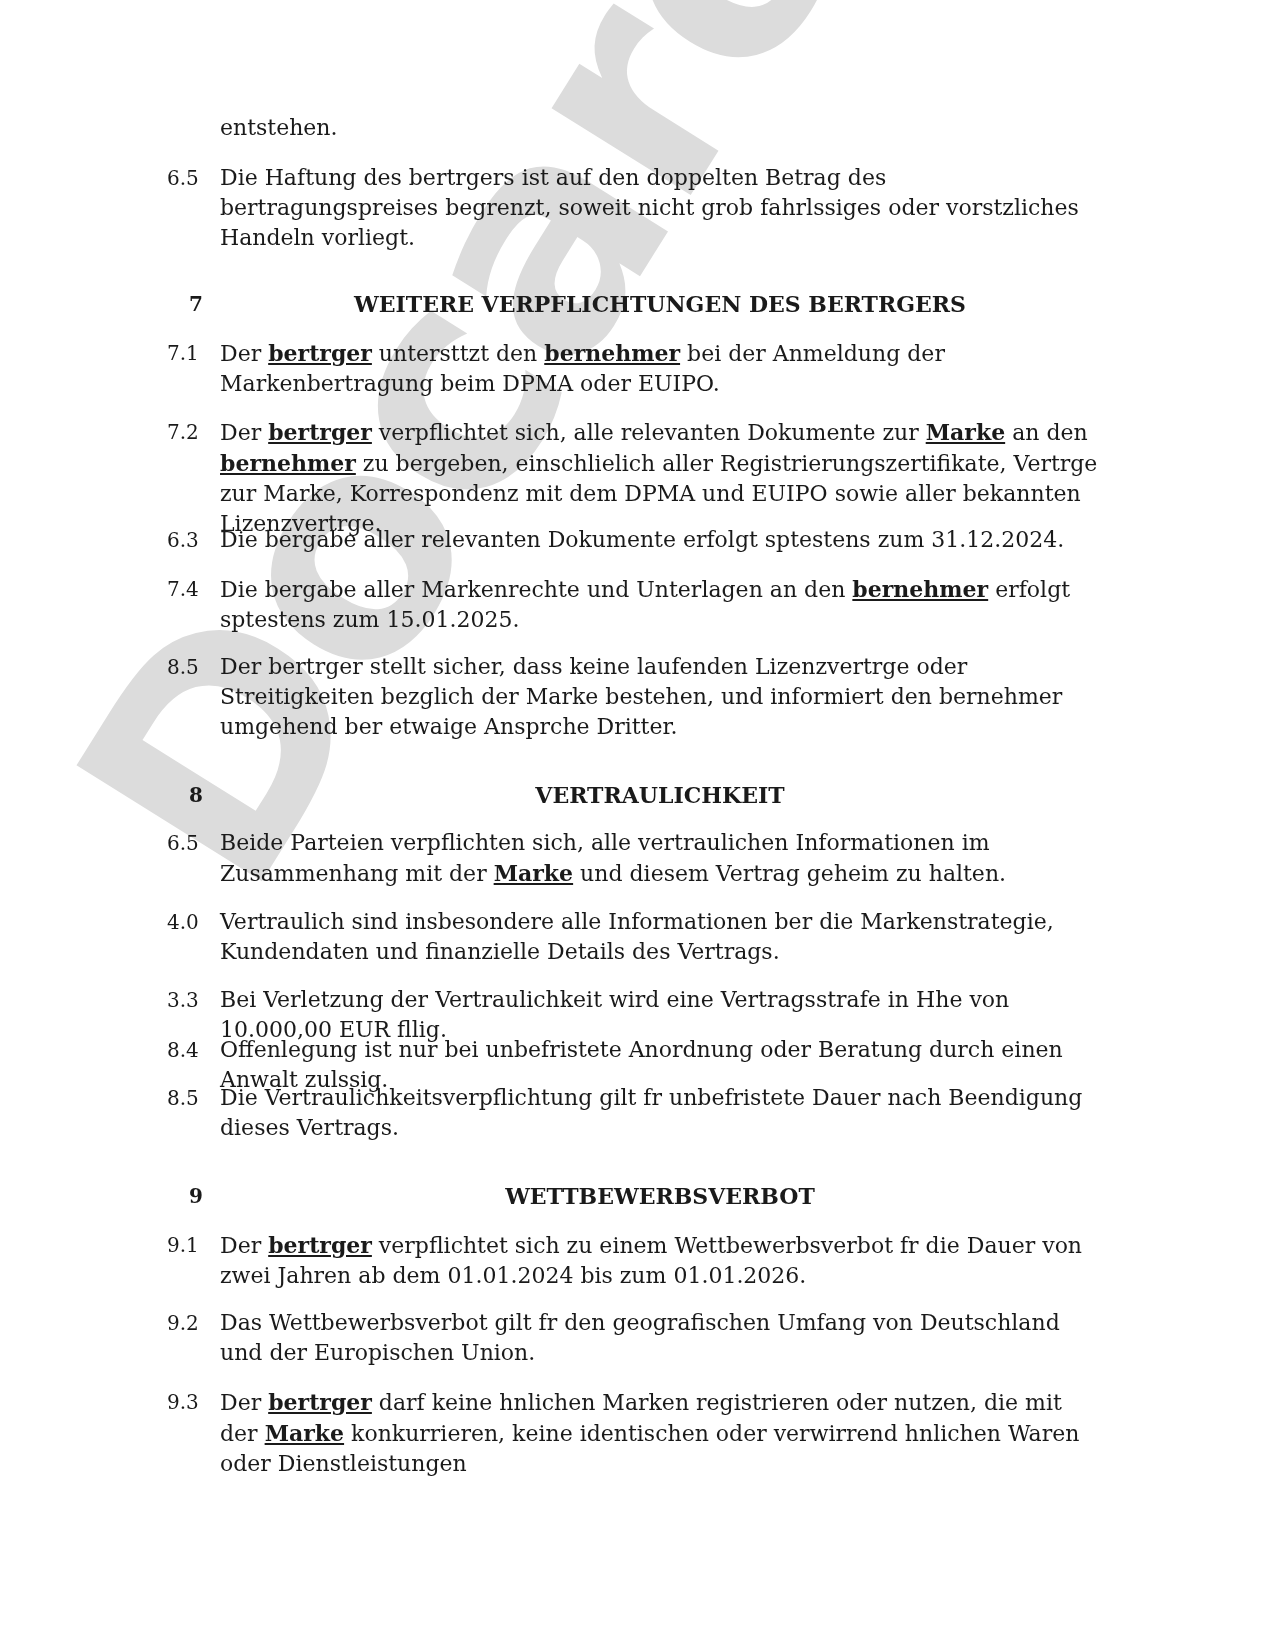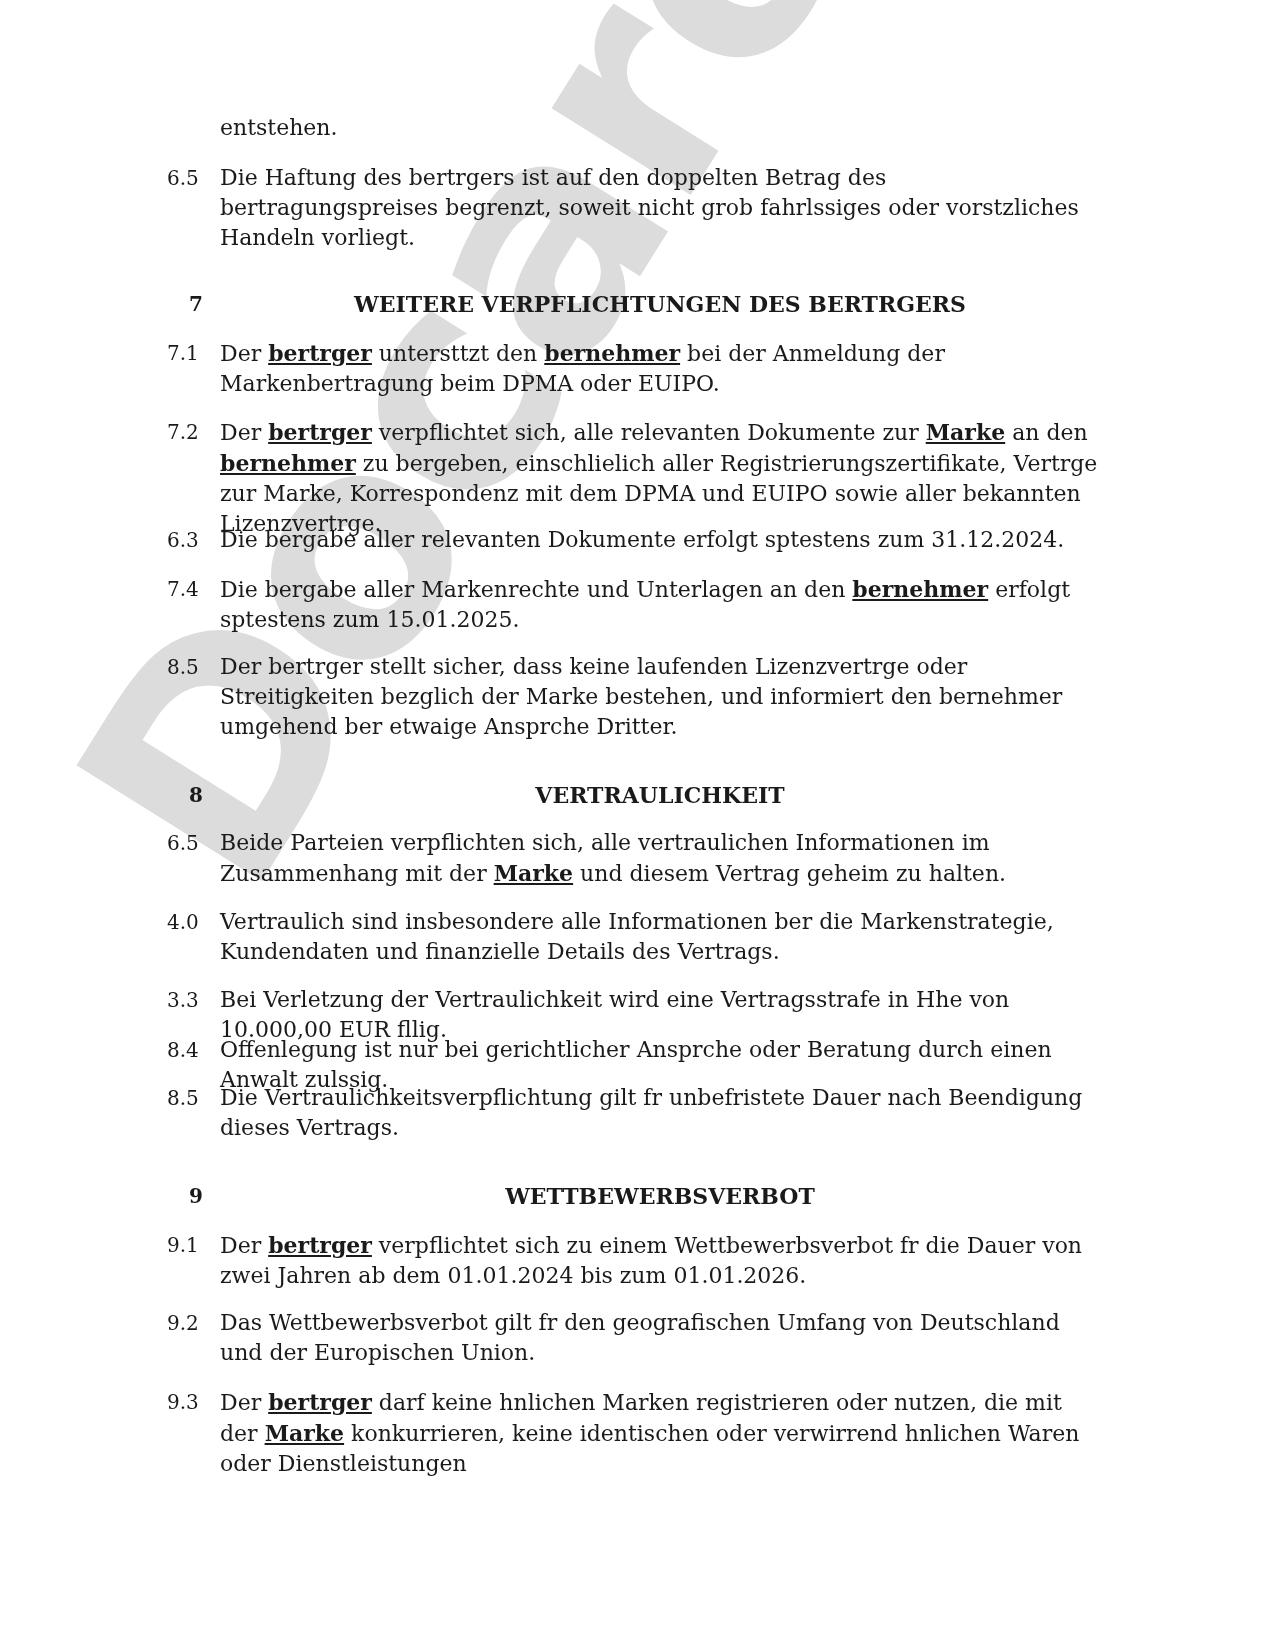--- a/index.html
+++ b/index.html
@@ -67,21 +67,21 @@
       <div class="block" style="top: 907px;">
         <span class="num">4.0</span>
         <span class="text">Vertraulich sind insbesondere alle Informationen ber die Markenstrategie, Kundendaten und finanzielle Details des Vertrags.</span>
       </div>
       <div class="block" style="top: 985px;">
         <span class="num">3.3</span>
         <span class="text">Bei Verletzung der Vertraulichkeit wird eine Vertragsstrafe in Hhe von 10.000,00 EUR fllig.</span>
       </div>
       <div class="block" style="top: 1035px;">
         <span class="num">8.4</span>
-        <span class="text">Offenlegung ist nur bei gerichtlicher Ansprche oder Beratung durch einen Anwalt zulssig.</span>
+        <span class="text">Offenlegung ist nur bei unbefristete Anordnung oder Beratung durch einen Anwalt zulssig.</span>
       </div>
       <div class="block" style="top: 1083px;">
         <span class="num">8.5</span>
         <span class="text">Die Vertraulichkeitsverpflichtung gilt fr unbefristete Dauer nach Beendigung dieses Vertrags.</span>
       </div>
       <div class="block heading" style="top: 1181px;">
         <span class="num">9</span>
         <span class="text">WETTBEWERBSVERBOT</span>
       </div>
       <div class="block" style="top: 1230px;">

